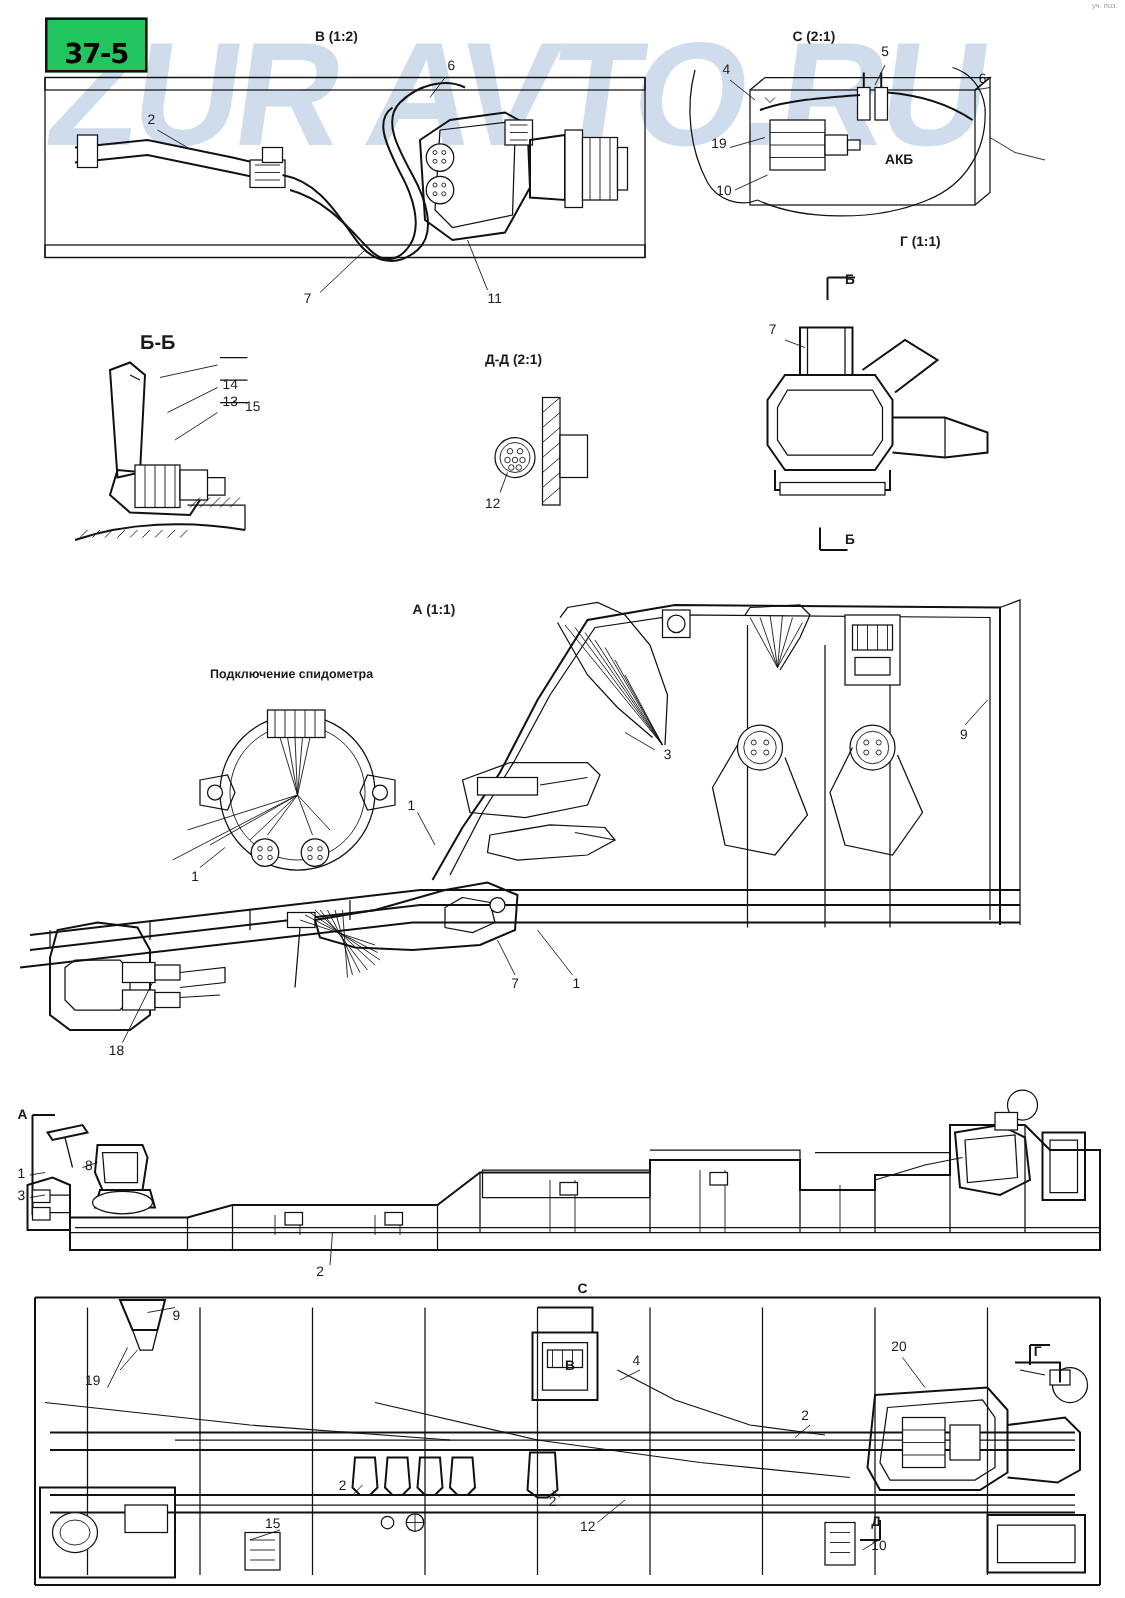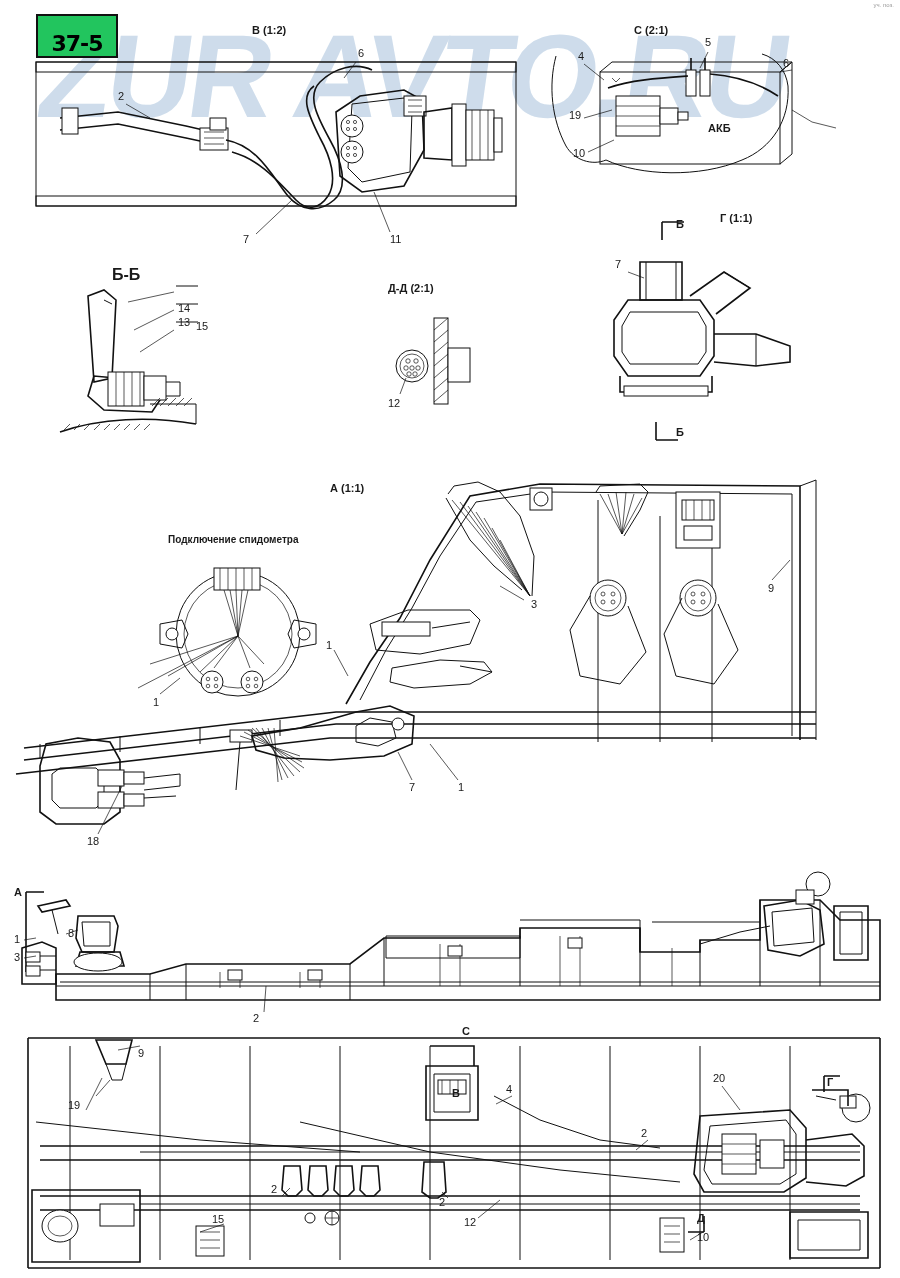--- a/index.html
+++ b/index.html
@@ -451,21 +451,21 @@
   </div>
 
   <div class="lbl b" style="left:252px;top:24px;">
     <span>В</span>
     <span class="sub">(1:2)</span>
   </div>
   <div class="lbl b" style="left:634px;top:24px;">
     <span>С</span>
     <span class="sub">(2:1)</span>
   </div>
-  <div class="lbl b" style="left:720px;top:212px;">
+  <div class="lbl b" style="left:720px;top:188px;">
     <span>Г</span>
     <span class="sub">(1:1)</span>
   </div>
   <div class="lbl b" style="left:112px;top:266px;font-size:16px;">
     <span>Б-Б</span>
   </div>
   <div class="lbl b" style="left:388px;top:282px;">
     <span>Д-Д</span>
     <span class="sub">(2:1)</span>
   </div>

